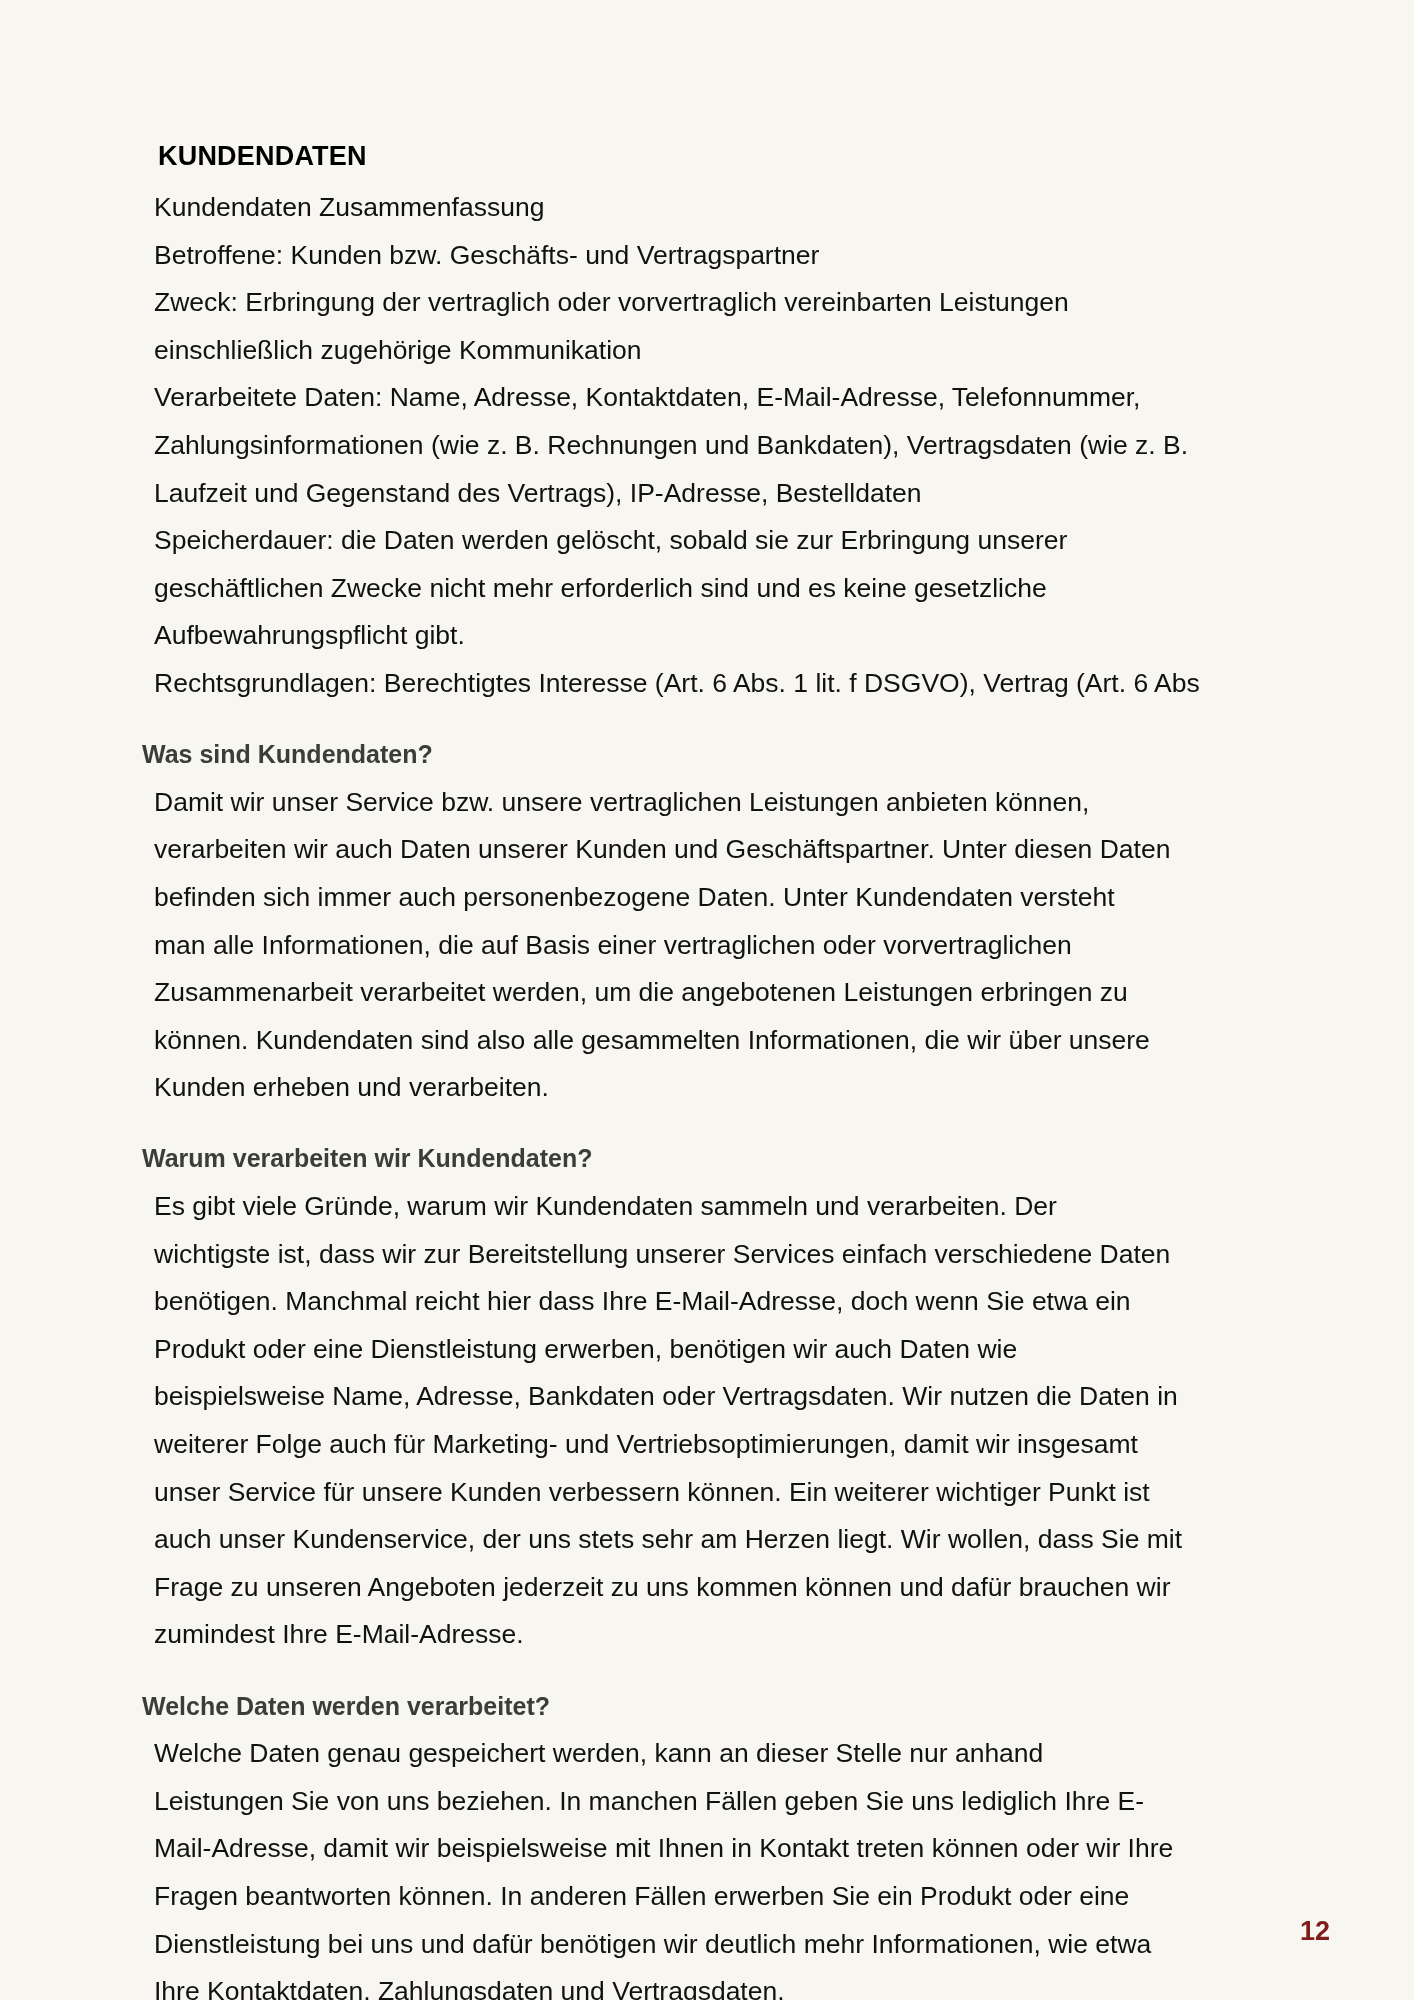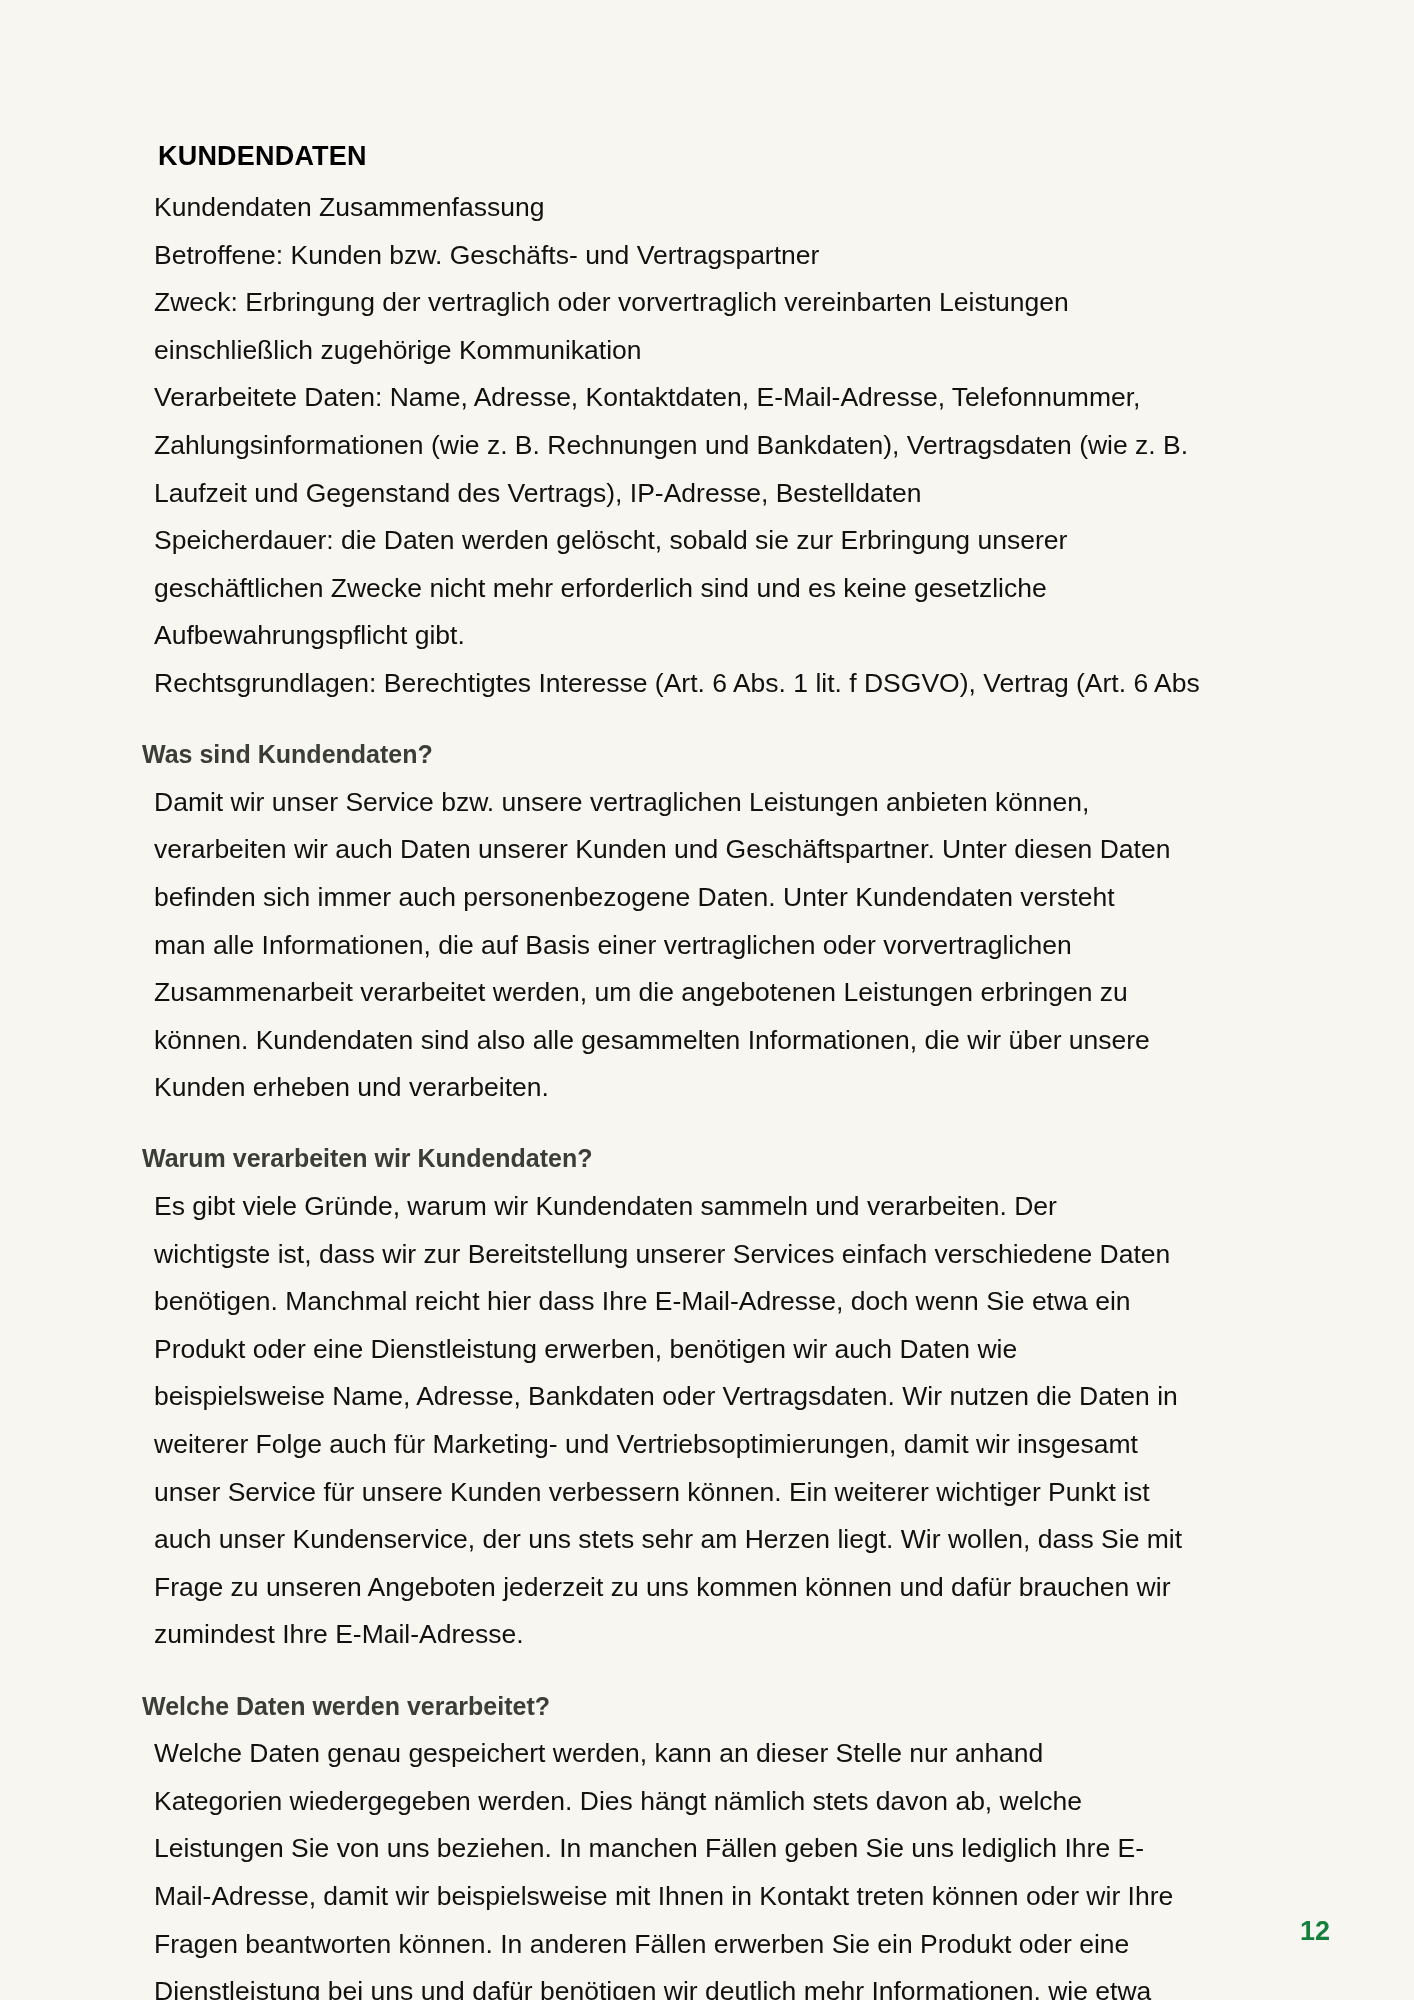--- a/index.html
+++ b/index.html
@@ -44,21 +44,21 @@
       line-height: 35.6px;
       color: #3b3d38;
       margin: 0;
     }
     .page-number {
       position: absolute;
       left: 1300px;
       top: 1916px;
       font-size: 27px;
       font-weight: bold;
-      color: #15803d;
+      color: #7f1d1d;
     }
   </style>
 </head>
 <body>
 
 <div class="page">
   <h1 class="title">KUNDENDATEN</h1>
 
   <div class="summary">
     <p class="line">Kundendaten Zusammenfassung</p>
@@ -95,21 +95,20 @@
     <p class="line">weiterer Folge auch für Marketing- und Vertriebsoptimierungen, damit wir insgesamt</p>
     <p class="line">unser Service für unsere Kunden verbessern können. Ein weiterer wichtiger Punkt ist</p>
     <p class="line">auch unser Kundenservice, der uns stets sehr am Herzen liegt. Wir wollen, dass Sie mit</p>
     <p class="line">Frage zu unseren Angeboten jederzeit zu uns kommen können und dafür brauchen wir</p>
     <p class="line">zumindest Ihre E-Mail-Adresse.</p>
   </div>
 
   <div class="section">
     <h2 class="subhead">Welche Daten werden verarbeitet?</h2>
     <p class="line">Welche Daten genau gespeichert werden, kann an dieser Stelle nur anhand</p>
-    <p class="line">Kategorien wiedergegeben werden. Dies hängt nämlich stets davon ab, welche</p>
     <p class="line">Leistungen Sie von uns beziehen. In manchen Fällen geben Sie uns lediglich Ihre E-</p>
     <p class="line">Mail-Adresse, damit wir beispielsweise mit Ihnen in Kontakt treten können oder wir Ihre</p>
     <p class="line">Fragen beantworten können. In anderen Fällen erwerben Sie ein Produkt oder eine</p>
     <p class="line">Dienstleistung bei uns und dafür benötigen wir deutlich mehr Informationen, wie etwa</p>
     <p class="line">Ihre Kontaktdaten, Zahlungsdaten und Vertragsdaten.</p>
   </div>
 </div>
 
 <div class="page-number">12</div>
 

